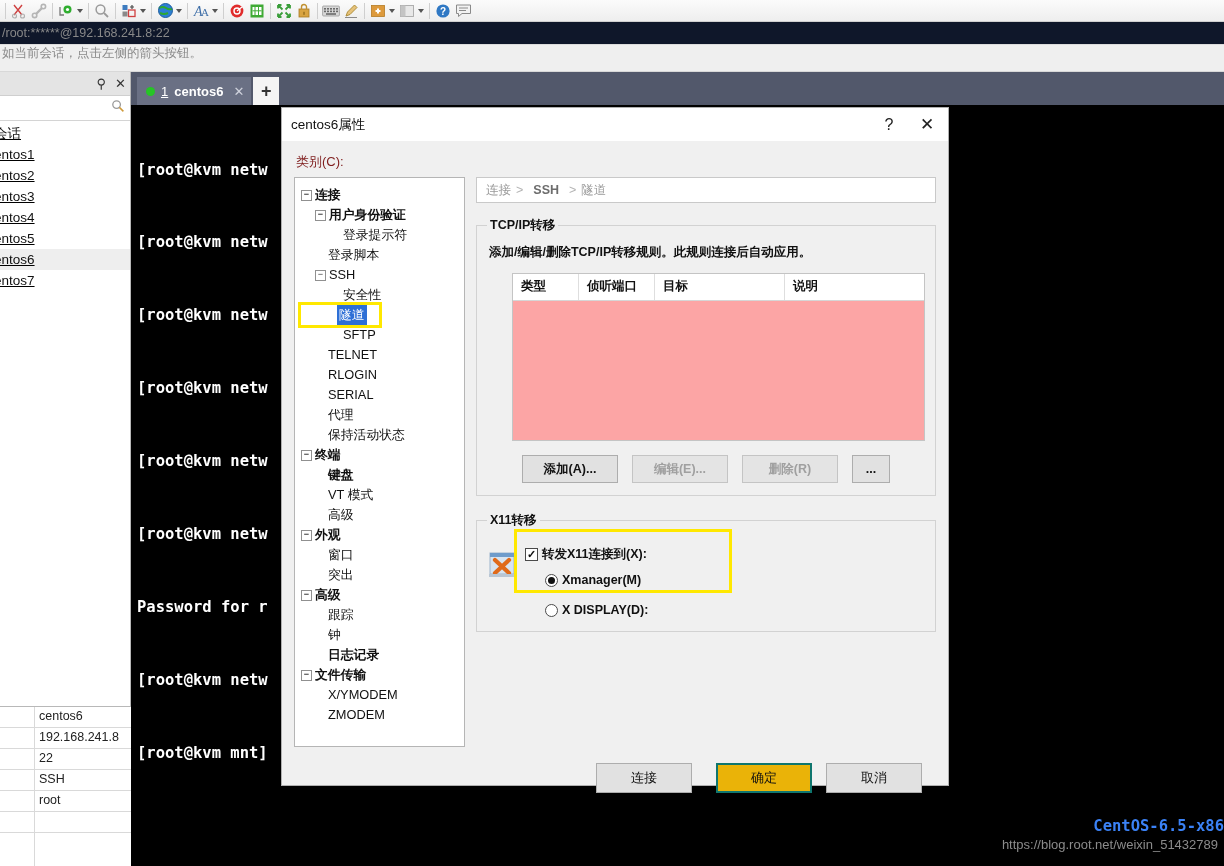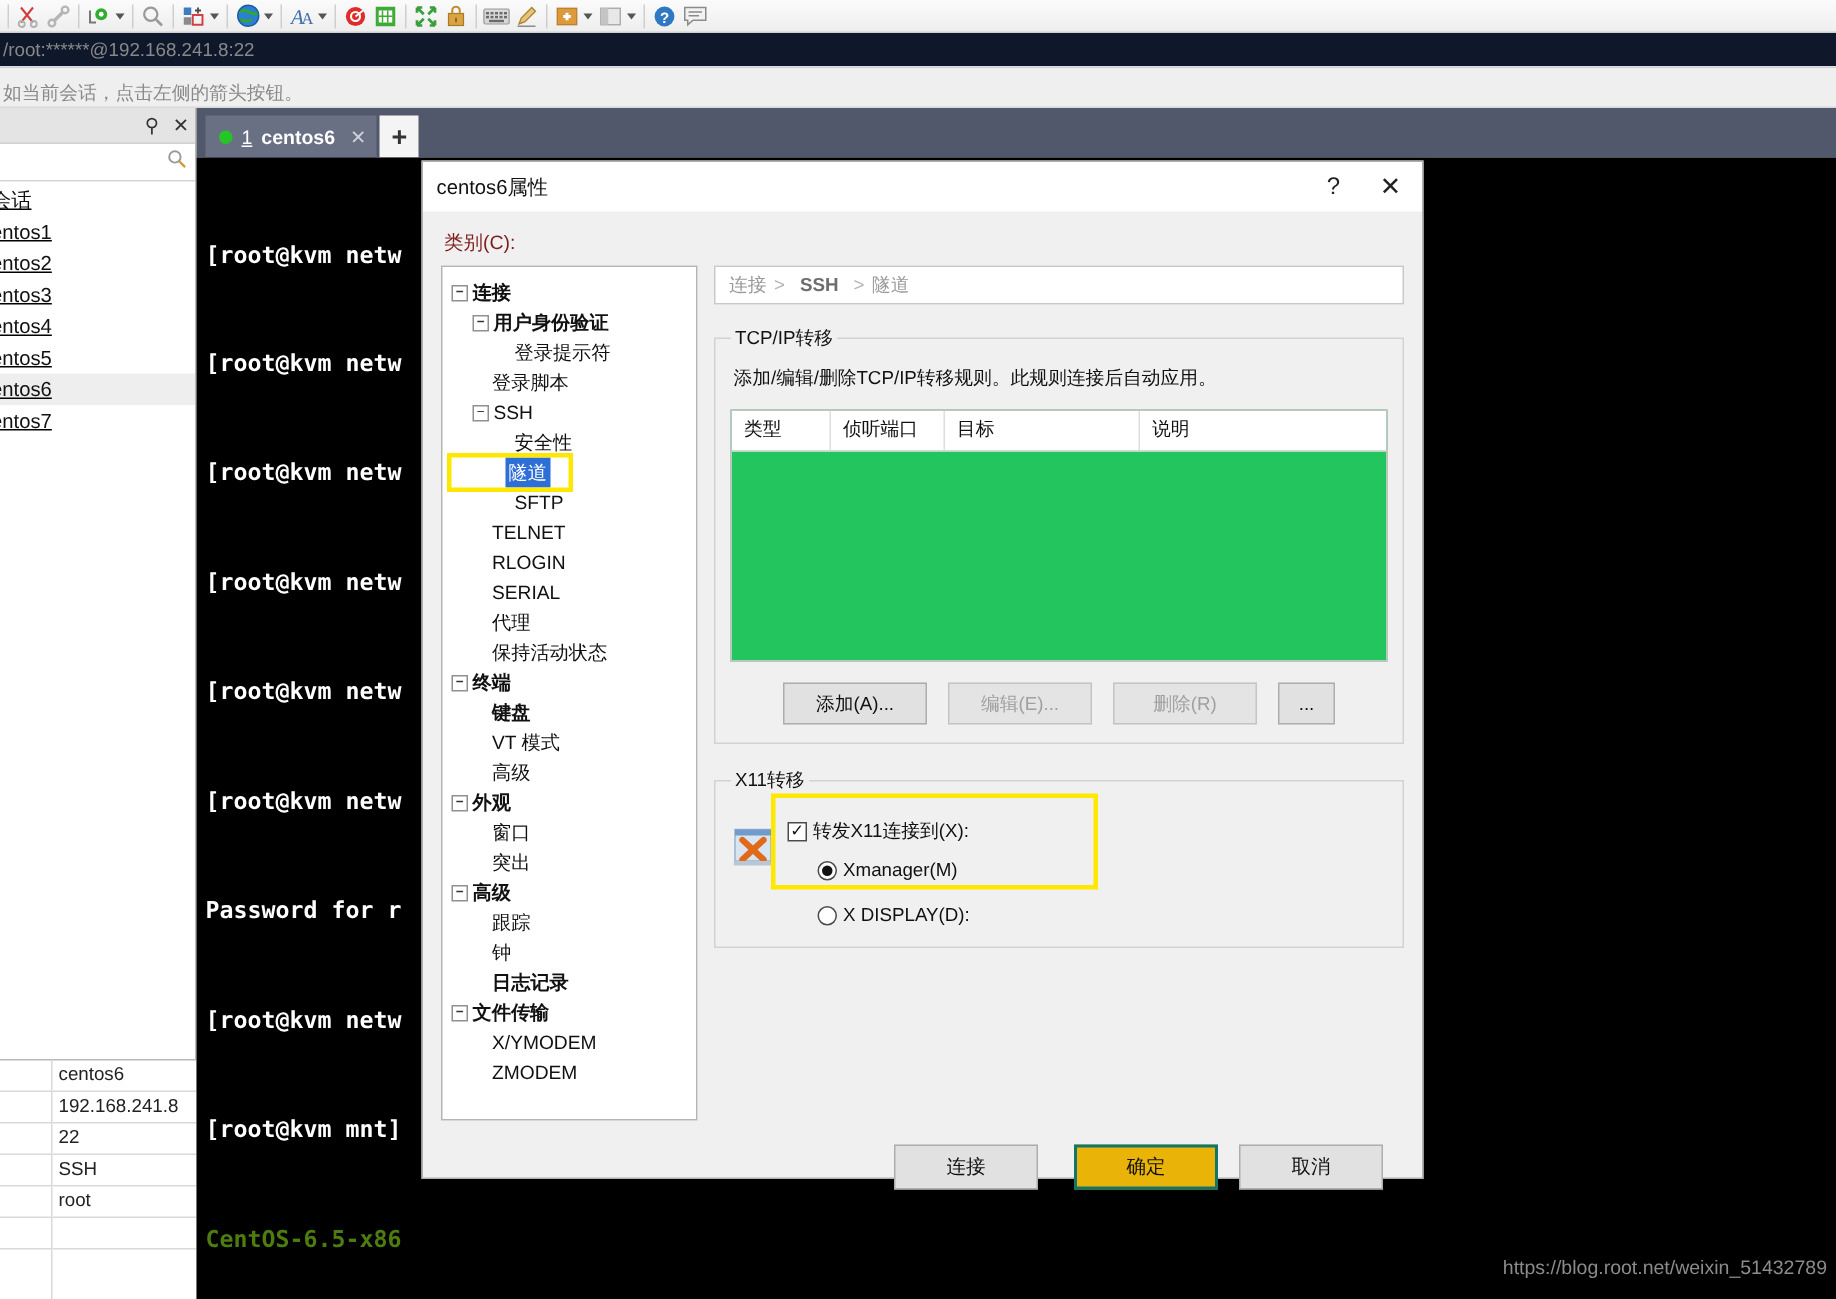--- a/index.html
+++ b/index.html
@@ -49,21 +49,21 @@
     display: flex; align-items: center;
     padding-left: 2px;
     font-size: 12.5px; color: #888;
   }
   .infobar {
     position: absolute; left: 0; top: 45px;
     width: 1224px; height: 27px;
     background: #efefef;
     border-bottom: 1px solid #d8d8d8;
     box-sizing: border-box;
-    display: flex; align-items: flex-end;
+    display: flex; align-items: flex-start;
     padding-left: 2px;
     font-size: 12.5px; color: #8a8a8a;
   }
 
   
   .sidebar {
     position: absolute; left: 0; top: 72px;
     width: 131px; height: 794px;
     background: #ffffff;
     border-right: 1px solid #b8b8b8;
@@ -142,21 +142,21 @@
     background: #000;
     overflow: hidden;
     font-family: "DejaVu Sans Mono", monospace;
     font-size: 15.5px;
     line-height: 24.3px;
     padding: 4px 0 0 6px;
     box-sizing: border-box;
     white-space: pre;
   }
   .tl { color: #ffffff; font-weight: bold; }
-  .tl.green { color: #4d7c0f; }
+  .tl.green { color: #3b82f6; text-align: right; }
   .tl.white { color: #ffffff; }
 
   .watermark {
     position: absolute; right: 6px; bottom: 14px;
     font-size: 13px; color: #8b8b8b;
     font-family: "Liberation Sans", sans-serif;
     z-index: 5;
   }
 
   
@@ -215,27 +215,28 @@
     font-size: 12.5px; color: #9a9a9a;
     margin-bottom: 14px;
   }
   .crumb b { color: #6d6d6d; margin: 0 5px; }
   .crumb .sep { margin: 0 5px; color: #b3b3b3; }
 
   fieldset.grp {
     border: 1px solid #d2d2d2;
     margin: 0 0 16px 0; padding: 6px 10px 12px 10px;
     box-sizing: border-box;
+    font-weight: bold;
   }
   fieldset.grp > legend { font-size: 12.5px; color: #111; padding: 0 3px; }
   .grp-desc { font-size: 12.5px; color: #111; margin: 4px 0 12px 2px; }
 
   .lvtable {
-    border: 1px solid #c4c4c4; background: #22c55e;
-    height: 168px; box-sizing: border-box;
+    border: 1px solid #c4c4c4; background: #fca5a5;
+    height: 168px; box-sizing: border-box; margin-left: 25px;
   }
   .lvhead { display: flex; height: 26px; border-bottom: 1px solid #d6d6d6; background: #fff; }
   .lvh { font-size: 12.5px; color: #111; line-height: 25px; padding-left: 8px; border-right: 1px solid #dedede; box-sizing: border-box; }
 
   .btnrow { display: flex; gap: 14px; justify-content: center; margin-top: 14px; }
   .btn {
     width: 96px; height: 28px;
     border: 1px solid #adadad; background: #e1e1e1;
     font-size: 12.5px; color: #111;
     display: flex; align-items: center; justify-content: center;

